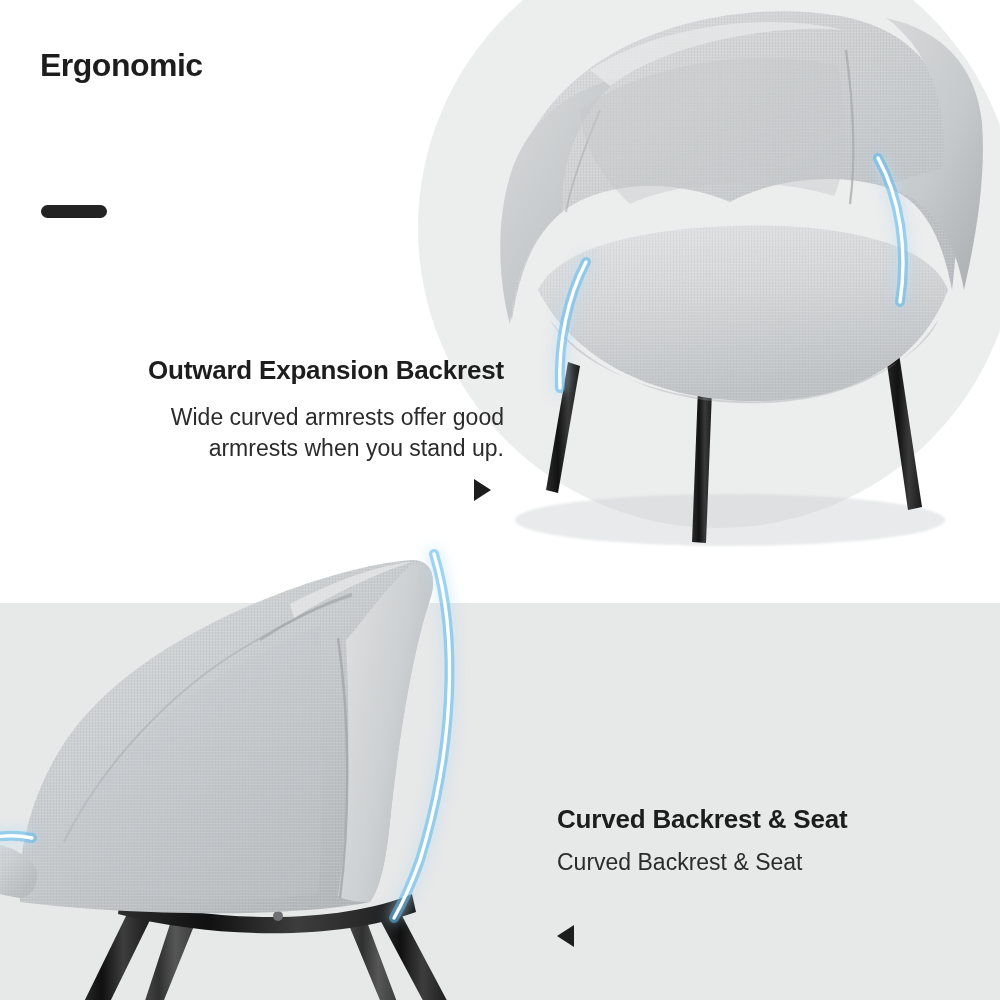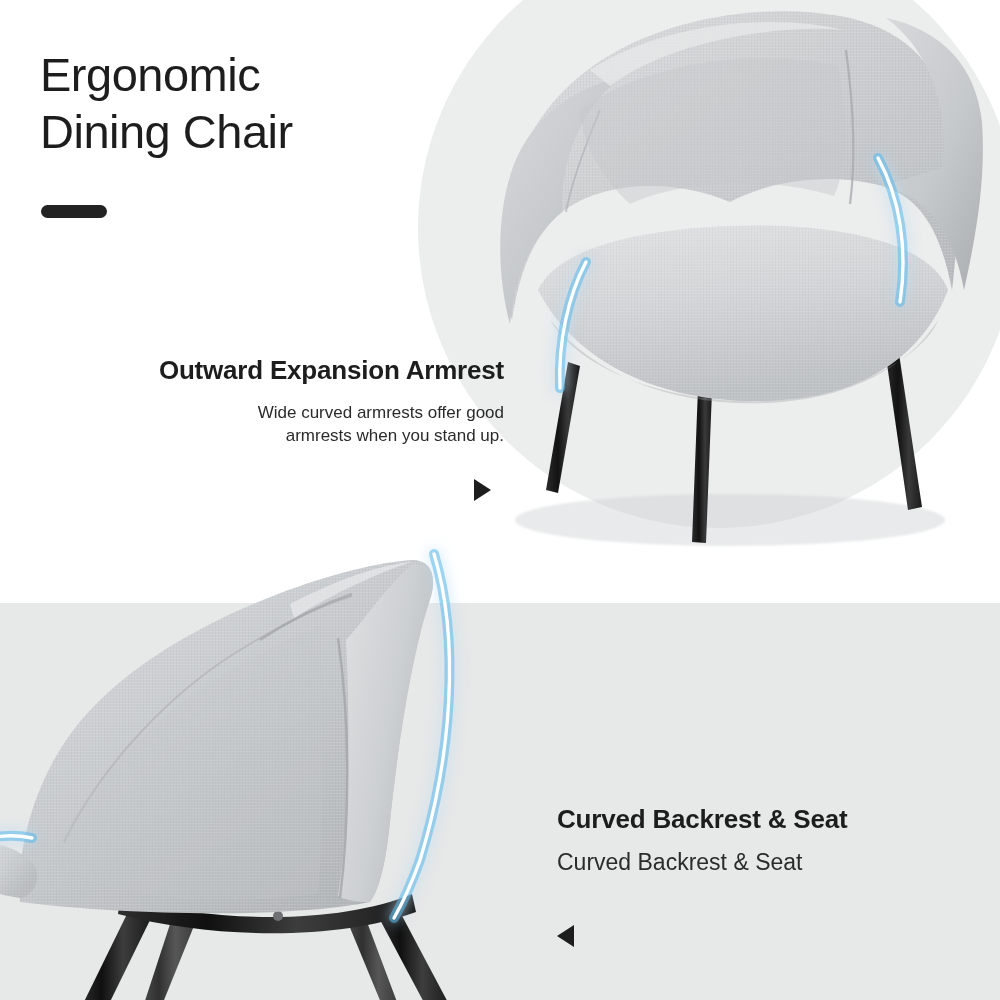--- a/index.html
+++ b/index.html
@@ -38,22 +38,22 @@
     border-radius: 50%;
     background: #eceded;
   }
 
   
   .headline {
     position: absolute;
     left: 40px; top: 46px;
     width: 420px;
     color: #1d1d1d;
-    font-size: 47px;
-    font-weight: normal;
+    font-size: 32px;
+    font-weight: bold;
     line-height: 1.22;
     letter-spacing: -0.5px;
   }
   .headline .l2 { display: block; }
 
   .title-rule {
     position: absolute;
     left: 41px; top: 205px;
     width: 66px; height: 13px;
     border-radius: 7px;
@@ -70,21 +70,21 @@
   .feature-a .f-title {
     color: #1d1d1d;
     font-size: 26px;
     font-weight: bold;
     letter-spacing: -0.2px;
     white-space: nowrap;
   }
   .feature-a .f-sub {
     margin-top: 16px;
     color: #2b2b2b;
-    font-size: 17px;
+    font-size: 23px;
     line-height: 1.33;
     font-weight: normal;
   }
   .arrow-right {
     position: absolute;
     left: 474px; top: 479px;
     width: 0; height: 0;
     border-top: 11px solid transparent;
     border-bottom: 11px solid transparent;
     border-left: 17px solid #1d1d1d;
@@ -332,26 +332,25 @@
         <path d="M 474 34 C 500 120, 492 236, 460 340 C 450 368, 442 384, 434 398" stroke="#4db8ea" stroke-width="10" fill="none" stroke-linecap="round" opacity="0.55"></path>
         <path d="M 474 34 C 500 120, 492 236, 460 340 C 450 368, 442 384, 434 398" stroke="#ffffff" stroke-width="3.4" fill="none" stroke-linecap="round"></path>
         <path d="M 72 318 C 44 312, 10 318, -18 338" stroke="#4db8ea" stroke-width="10" fill="none" stroke-linecap="round" opacity="0.55"></path>
         <path d="M 72 318 C 44 312, 10 318, -18 338" stroke="#ffffff" stroke-width="3.4" fill="none" stroke-linecap="round"></path>
       </g>
     </svg>
   </div>
 
   <div class="headline">
     <span>Ergonomic</span>
-    <span class="l2">Dining Chair</span>
   </div>
   <div class="title-rule"></div>
 
   <div class="feature-a">
-    <div class="f-title">Outward Expansion Armrest</div>
+    <div class="f-title">Outward Expansion Backrest</div>
     <div class="f-sub">
       <div>Wide curved armrests offer good</div>
       <div>armrests when you stand up.</div>
     </div>
   </div>
   <div class="arrow-right"></div>
 
   <div class="feature-b">
     <div class="f-title">Curved Backrest &amp; Seat</div>
     <div class="f-sub">Curved Backrest &amp; Seat</div>

